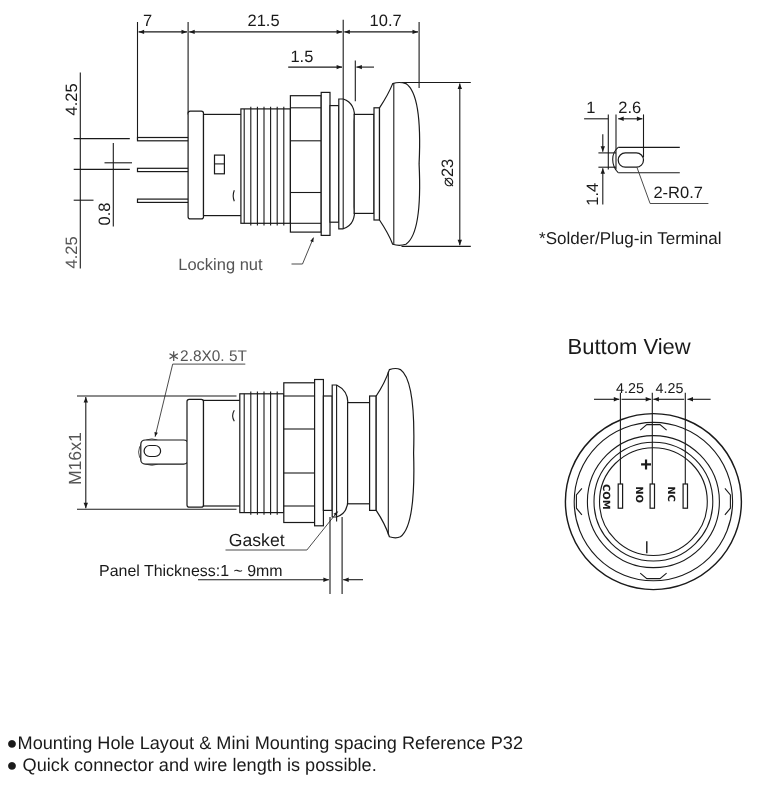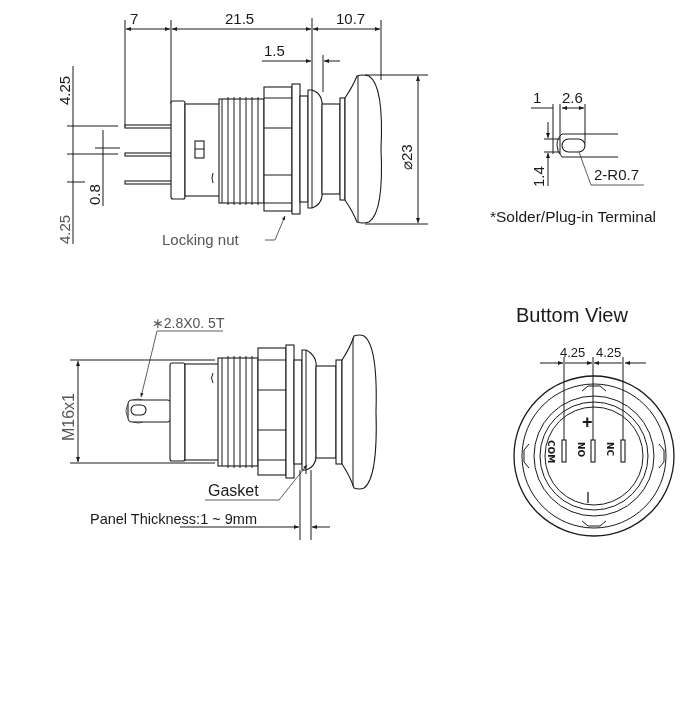--- a/index.html
+++ b/index.html
@@ -196,13 +196,15 @@
     <rect class="fill-w" x="621" y="440" width="4" height="22"></rect>
     <text class="pin-txt" transform="translate(548,440) rotate(90)">COM</text>
     <text class="pin-txt" transform="translate(578,442) rotate(90)">NO</text>
     <text class="pin-txt" transform="translate(607,442) rotate(90)">NC</text>
     <text class="dim" x="582" y="428" style="font-size:18px;font-weight:bold">+</text>
     <line class="ln2" x1="588" y1="492" x2="588" y2="503"></line>
   </g>
 </svg>
 
 <div class="notes">
+  <div class="note">●Mounting Hole Layout &amp; Mini Mounting spacing Reference P32</div>
+  <div class="note">● Quick connector and wire length is possible.</div>
 </div>
 
 </body></html>

